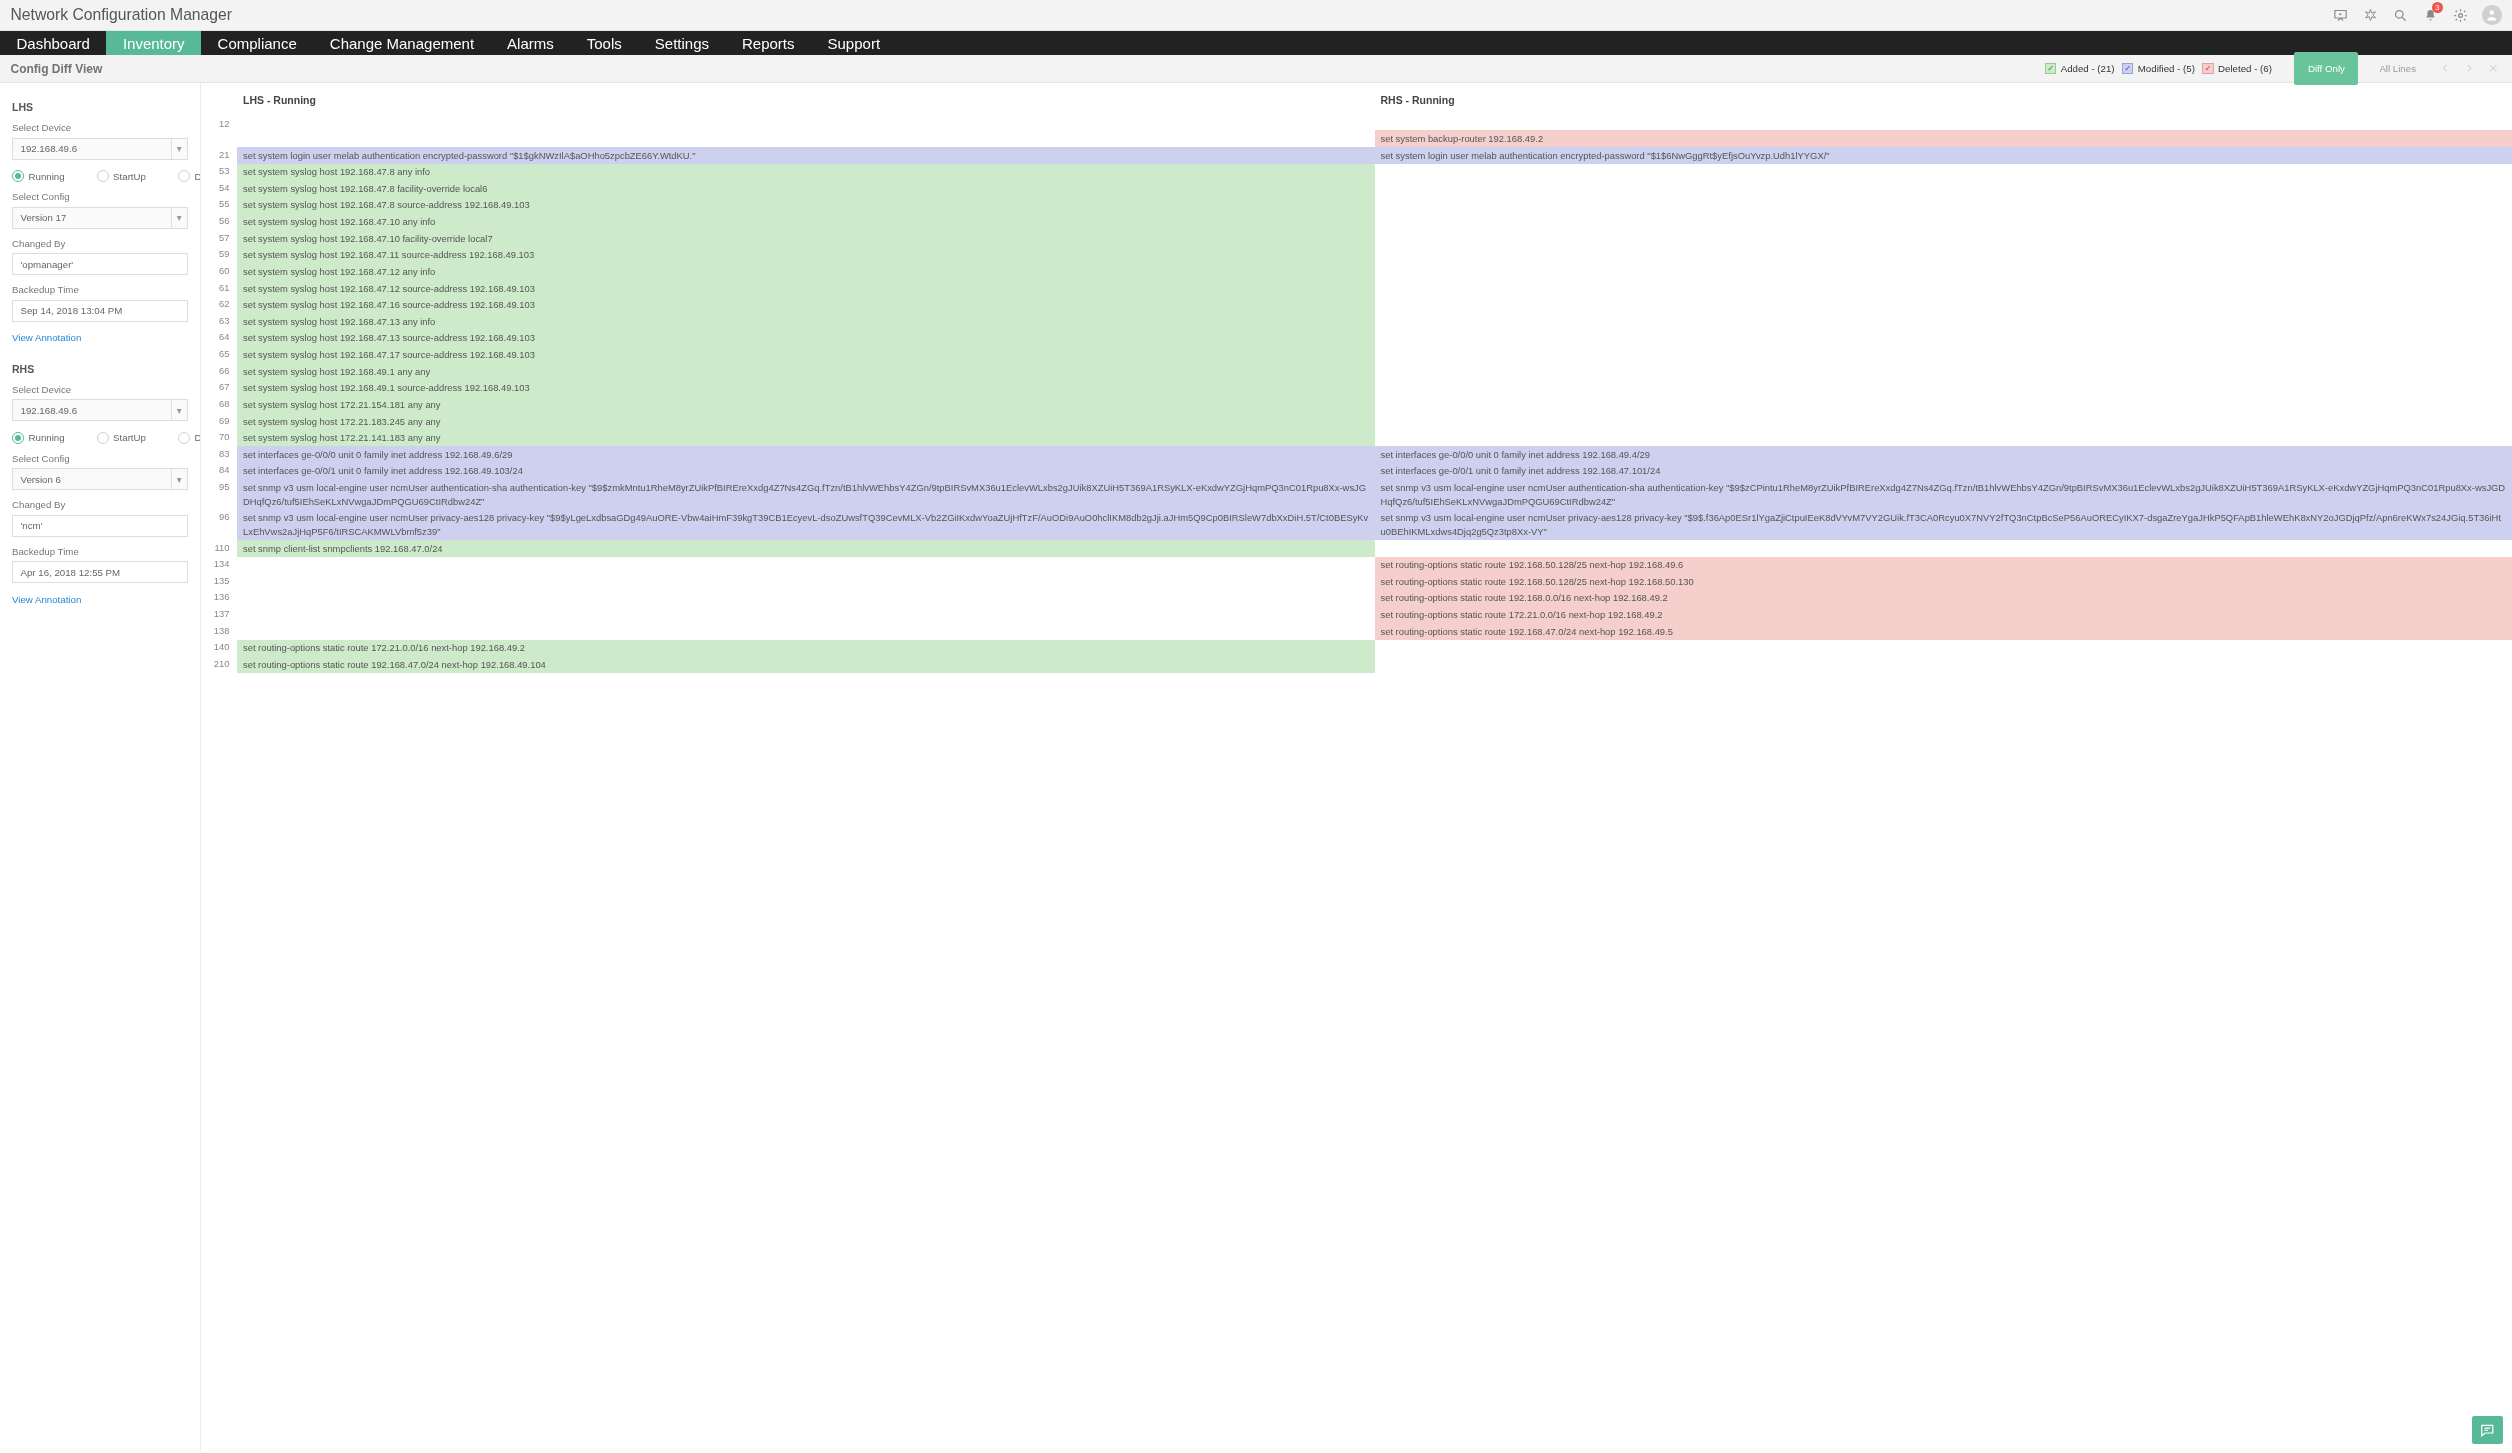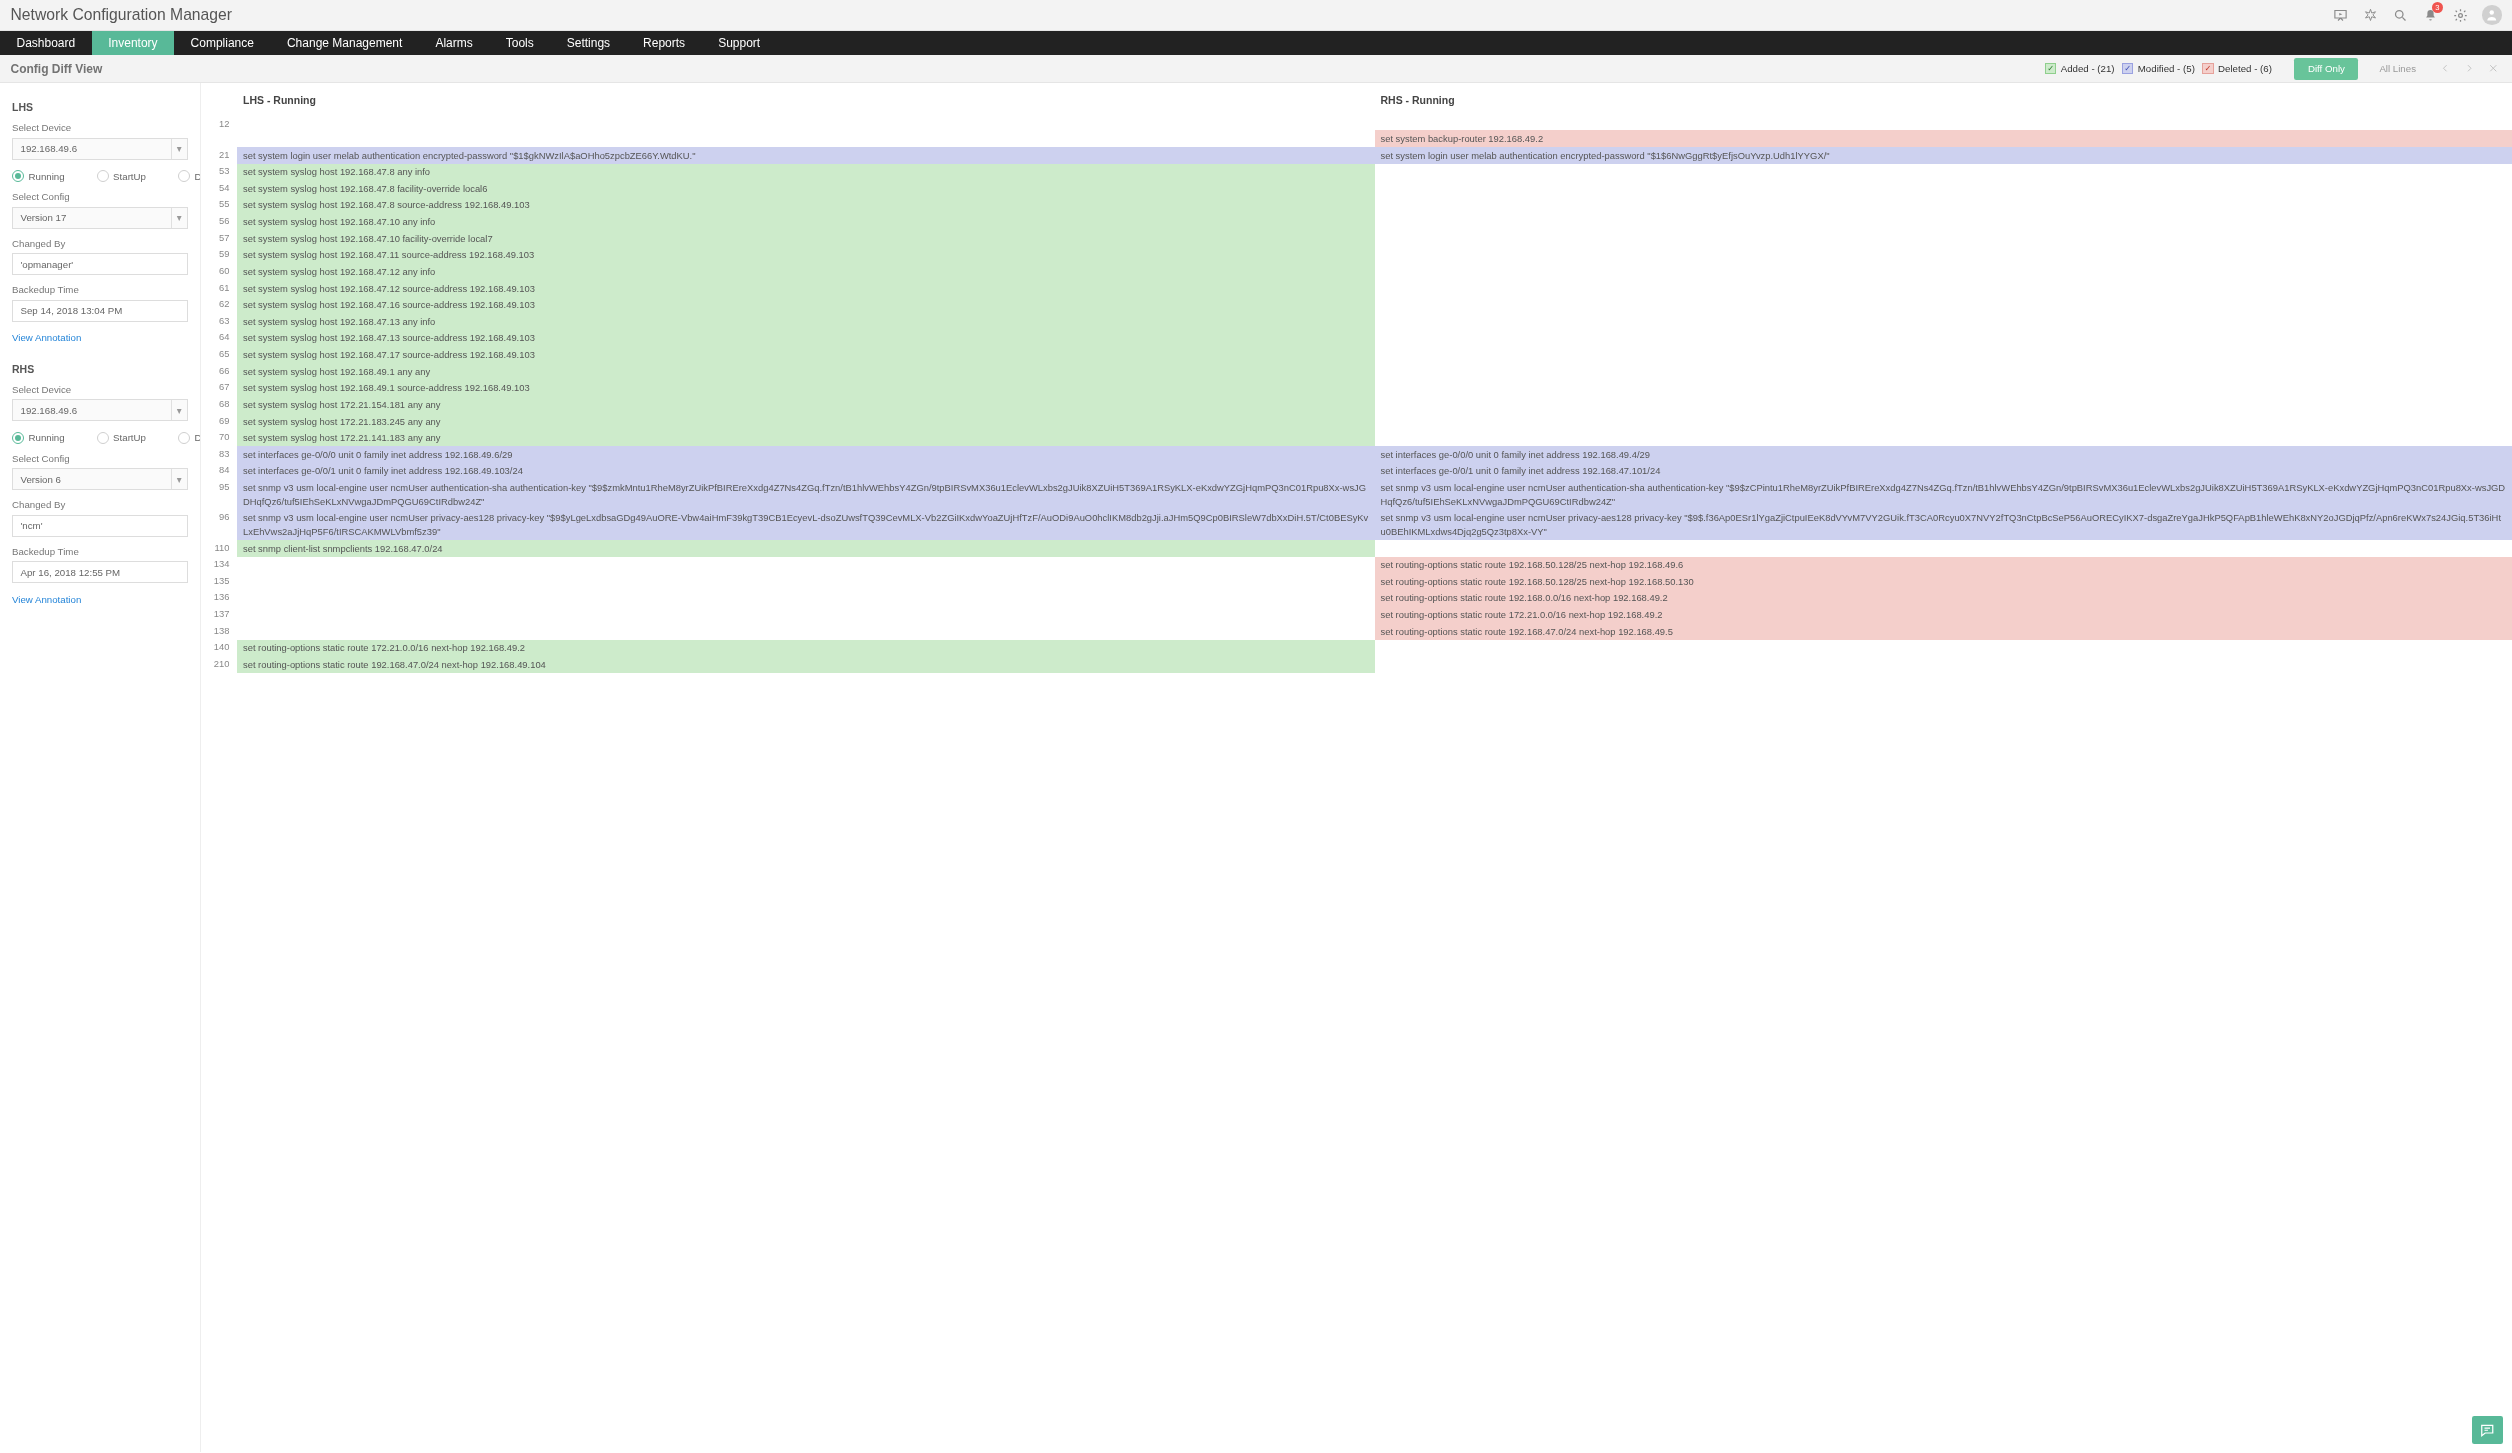--- a/index.html
+++ b/index.html
@@ -9,33 +9,33 @@
 .topbar { height: 31px; background: #f3f3f3; border-bottom: 0.7px solid #e5e5e5; display: flex; align-items: center; padding: 0 10.5px; }
 .topbar .app-title { font-size: 15.7px; font-weight: 400; color: #555; flex: 1; }
 .topbar .icon-row { display: flex; align-items: center; gap: 13.5px; }
 .topbar .icon-row .tbicon { width: 16.5px; height: 16.5px; color: #8a8a8a; position: relative; cursor: pointer; display: flex; align-items: center; justify-content: center; }
 .topbar .icon-row .tbicon svg { width: 15px; height: 15px; fill: currentColor; }
 .topbar .badge { position: absolute; top: -4.5px; right: -4.5px; background: #f0544f; color: #fff; font-size: 7.5px; border-radius: 6px; min-width: 11.2px; height: 11.2px; display: flex; align-items: center; justify-content: center; padding: 0 2.2px; }
 .topbar .avatar { width: 19.5px; height: 19.5px; border-radius: 50%; background: #d0d0d0; display: flex; align-items: center; justify-content: center; color: #fff; }
 
 
 .mainnav { height: 24px; background: #222; display: flex; }
-.mainnav .navitem { padding: 0 16.5px; color: #fff; font-size: 12px; display: flex; align-items: center; cursor: pointer; }
+.mainnav .navitem { padding: 0 16.5px; color: #fff; font-size: 15px; display: flex; align-items: center; cursor: pointer; }
 .mainnav .navitem.active { background: #58b998; }
 
 
 .subhdr { height: 28.4px; background: #f3f3f3; border-bottom: 0.7px solid #e5e5e5; display: flex; align-items: center; padding: 0 10.5px; }
 .subhdr .page-title { font-size: 12px; font-weight: 700; color: #737373; flex: 1; }
 .subhdr .controls { display: flex; align-items: center; gap: 7.5px; }
 .chkwrap { display: flex; align-items: center; gap: 4.5px; }
 .chkbox { width: 11.2px; height: 11.2px; border: 0.7px solid; display: flex; align-items: center; justify-content: center; font-size: 8.2px; line-height: 1; }
 .chkbox.added   { background: #cdebcb; border-color: #8fcf8d; color: #2e7d32; }
 .chkbox.modified{ background: #cdd1ef; border-color: #9aa1e0; color: #3f51b5; }
 .chkbox.deleted { background: #f4cfcb; border-color: #e6a19a; color: #c0392b; }
-.pillbtn { height: 22px; border-radius: 2.2px; padding: 0 13.5px; display: flex; align-items: center; cursor: pointer; font-size: 9.7px; }
+.pillbtn { height: 33px; border-radius: 2.2px; padding: 0 13.5px; display: flex; align-items: center; cursor: pointer; font-size: 9.7px; }
 .pillbtn.primary { background: #68c49a; color: #fff; }
 .pillbtn.secondary { background: none; color: #999; }
 .navarrow { width: 16.5px; height: 16.5px; color: #bbb; display: flex; align-items: center; justify-content: center; cursor: pointer; }
 .navarrow svg { width: 10.5px; height: 10.5px; stroke: currentColor; fill: none; stroke-width: 2; }
 
 
 .body { display: flex; height: calc(100% - 84px); }
 .sidebar { width: 201px; padding: 13.5px 12px; font-size: 9.7px; color: #666; overflow-y: auto; border-right: 0.7px solid #eee; }
 .sidebar .section-label { font-weight: 600; color: #555; margin: 4.5px 0 9px; font-size: 10.5px; }
 .sidebar .field-label { color: #777; margin-bottom: 4.5px; margin-top: 9px; }

